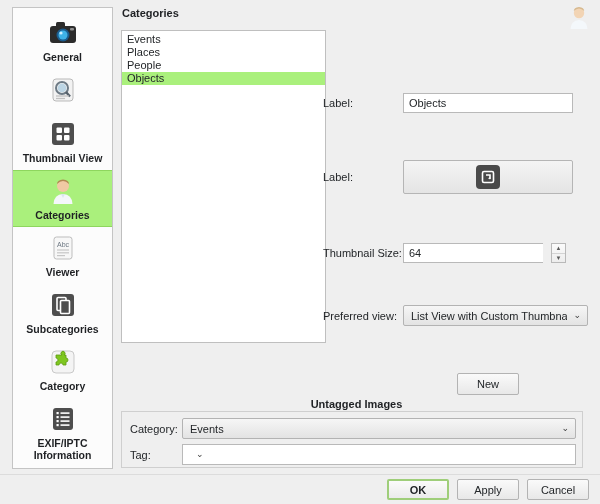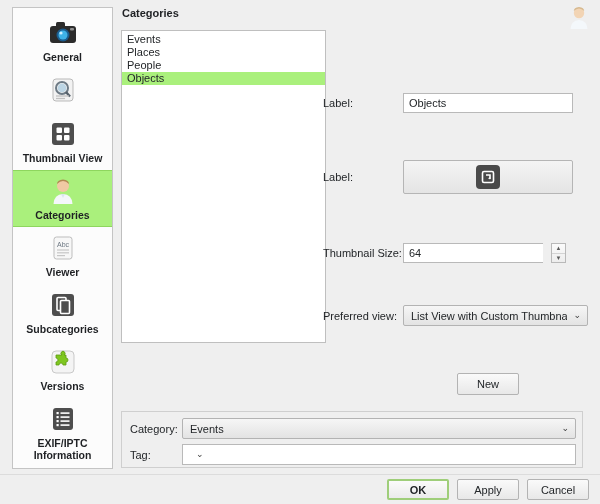--- a/index.html
+++ b/index.html
@@ -419,21 +419,21 @@
         <div class="lbl">Subcategories</div>
       </div>
 
       <div class="side-item">
         <div class="ico">
           <svg width="26" height="26" viewBox="0 0 26 26">
             <rect x="2" y="2" width="22" height="22" rx="4" fill="#f4f4f4" stroke="#c9c9c9"></rect>
             <path d="M10 6 h2 a2 2 0 1 1 2 0 h2 v3 a2 2 0 1 1 0 4 v3 h-3 a2 2 0 1 0 -4 0 H6 v-3 a2 2 0 1 0 0 -4 V6 z" fill="#7ec61f" stroke="#5d9c12" stroke-width="0.8"></path>
           </svg>
         </div>
-        <div class="lbl">Versions</div>
+        <div class="lbl">Category</div>
       </div>
 
       <div class="side-item">
         <div class="ico">
           <svg width="26" height="26" viewBox="0 0 26 26">
             <rect x="3" y="2" width="20" height="22" rx="3" fill="#4e4e4e"></rect>
             <rect x="6.5" y="6" width="2.2" height="2.2" fill="#ffffff"></rect>
             <rect x="6.5" y="10" width="2.2" height="2.2" fill="#ffffff"></rect>
             <rect x="6.5" y="14" width="2.2" height="2.2" fill="#ffffff"></rect>
             <rect x="6.5" y="18" width="2.2" height="2.2" fill="#ffffff"></rect>
@@ -501,20 +501,21 @@
         <div class="combo" style="width:185px;">
           <span class="ctext">List View with Custom Thumbnails</span>
           <span class="carrow">⌄</span>
         </div>
       </div>
 
       <div class="form-row" style="left:344px; top:373px; gap:8px;">
         <div class="btn" style="width:62px;">New</div>
       </div>
 
+      <div class="group-title">Untagged Images</div>
       <div class="group-box">
 
         <div class="form-row" style="left:8px; top:6px; width:446px;">
           <div class="form-label" style="width:52px;">Category:</div>
           <div class="combo" style="width:394px;">
             <span class="ctext">Events</span>
             <span class="carrow">⌄</span>
           </div>
         </div>
 

